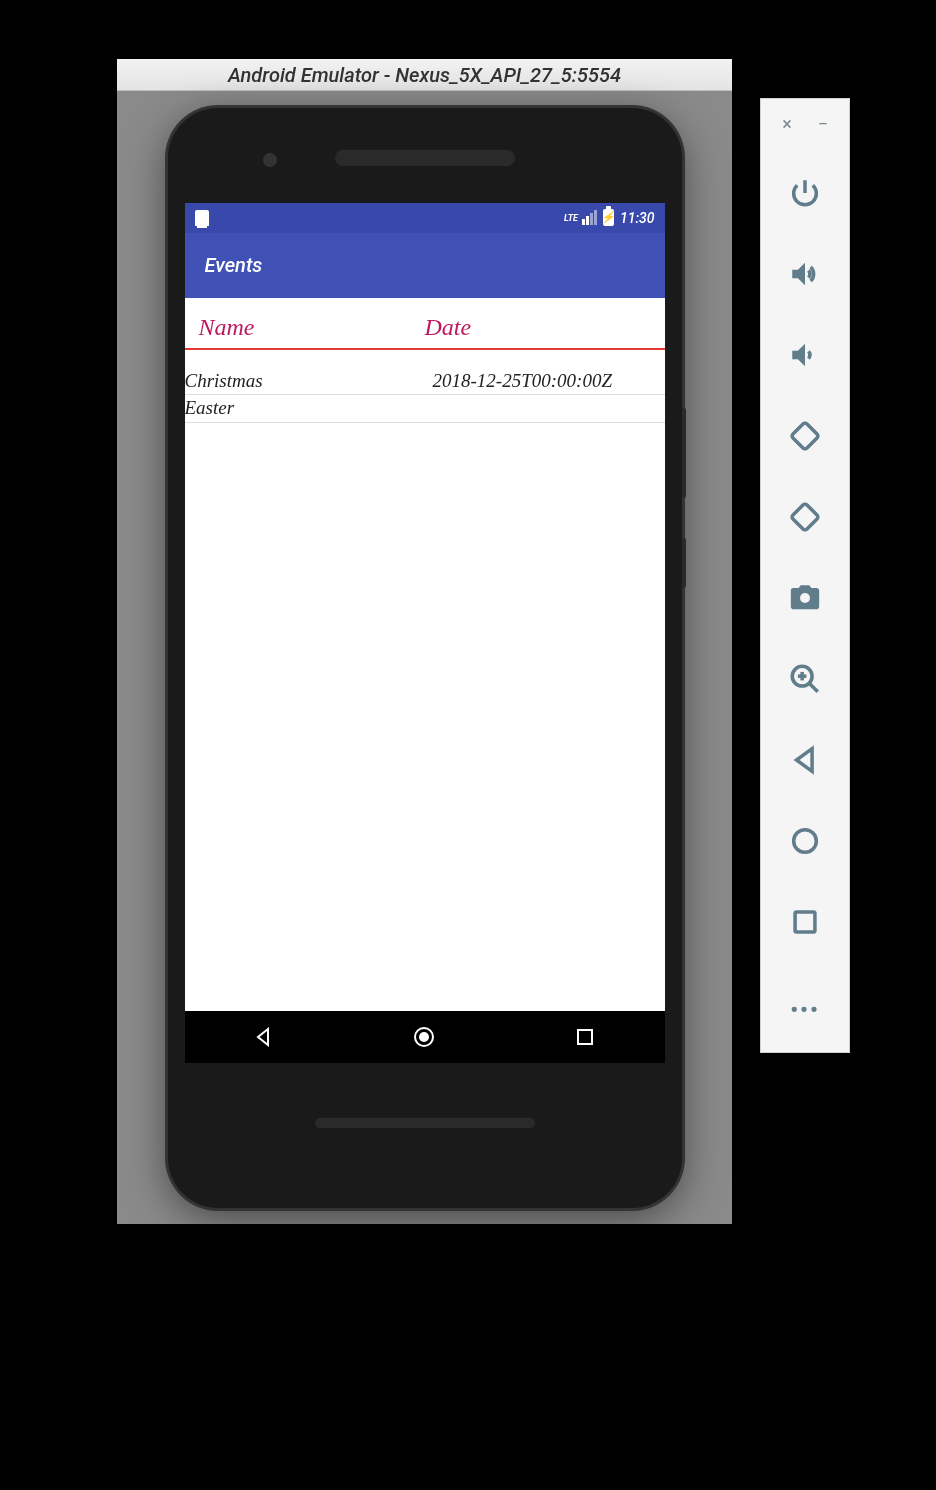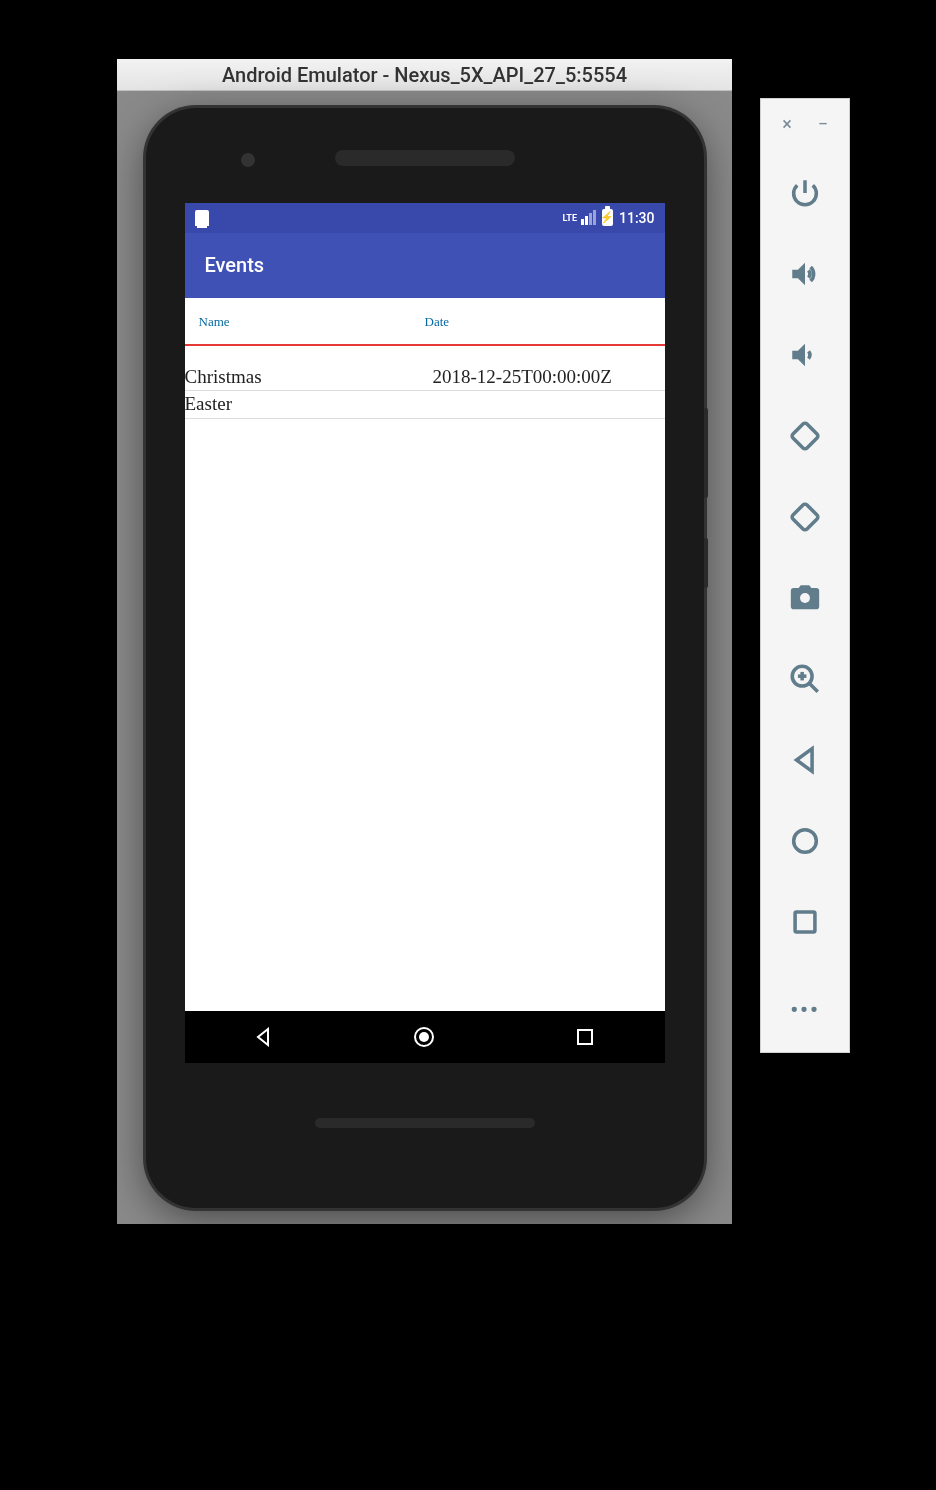--- a/index.html
+++ b/index.html
@@ -11,20 +11,21 @@
       position: relative;
       overflow: hidden;
     }
     .emulator-window {
       position: absolute;
       left: 117px;
       top: 59px;
       width: 615px;
       height: 1165px;
       background: #8a8a8a;
+      font-style: italic;
     }
     .window-titlebar {
       height: 32px;
       background: linear-gradient(#f2f2f2, #e4e4e4);
       border-bottom: 1px solid #c0c0c0;
       display: flex;
       align-items: center;
       justify-content: center;
       font-size: 20px;
       color: #333;
@@ -32,21 +33,21 @@
     }
     .window-content {
       width: 100%;
       height: calc(100% - 32px);
       background: #8a8a8a;
       display: flex;
       align-items: center;
       justify-content: center;
     }
     .phone-frame {
-      width: 558px;
+      width: 514px;
       height: 1100px;
       background: #1a1a1a;
       border-radius: 50px;
       position: relative;
       box-shadow: 0 0 0 3px #333, 0 10px 40px rgba(0,0,0,0.5);
       display: flex;
       flex-direction: column;
       align-items: center;
     }
     .phone-top {
@@ -145,25 +146,25 @@
       color: #fff;
       font-size: 20px;
       font-weight: 500;
     }
     .app-content {
       flex: 1;
       background: #fff;
     }
     .table-header {
       display: flex;
-      padding: 16px 14px 14px;
+      padding: 16px 14px 7px;
       border-bottom: 2px solid #e53935;
       font-family: Georgia, serif;
-      font-size: 13px;
-      color: #0369a1;
+      font-size: 24px;
+      color: #be185d;
     }
     .col-name { flex: 0 0 50%; }
     .col-date { flex: 0 0 50%; }
     .table-row {
       display: flex;
       padding: 0 0;
       border-bottom: 1px solid #d8d8d8;
       font-family: Georgia, serif;
       font-size: 19px;
       color: #222;

